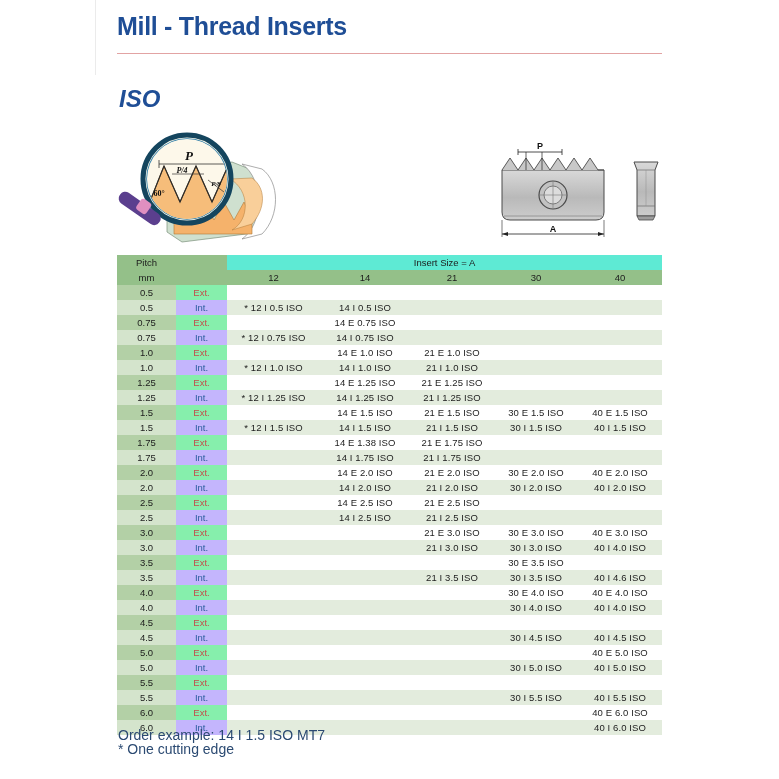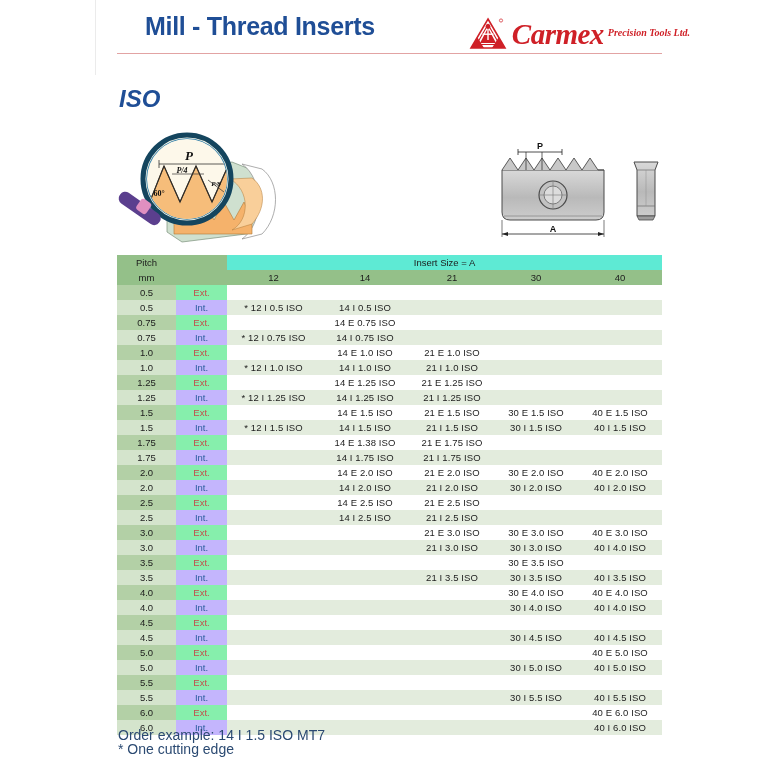--- a/index.html
+++ b/index.html
@@ -24,21 +24,21 @@
   .left-rule {
     position: absolute;
     left: 95px; top: 0px;
     width: 1px; height: 75px;
     background: #ebebeb;
   }
   
   .header {
     position: absolute;
     left: 117px; top: 12px;
-    width: 545px; height: 42px; margin-left: 28px;
+    width: 545px; height: 42px;
   }
   .header-title {
     position: absolute;
     left: 0; top: 0px;
     font-family: "Liberation Sans", sans-serif;
     font-size: 25px;
     font-weight: bold;
     color: #1f4e96;
     letter-spacing: -0.3px;
     white-space: nowrap;
@@ -182,35 +182,20 @@
 </head>
 <body>
 
 <div class="page">
 
   <div class="left-rule"></div>
 
   <div class="header">
     <div class="header-title">Mill - Thread Inserts</div>
 
-    <div class="logo-wrap">
-      <svg class="logo-mark" viewBox="0 0 40 34">
-        <polygon points="20,2 37,31 3,31" fill="none" stroke="#cf2027" stroke-width="1.6"></polygon>
-        <polygon points="20,7.5 31.5,27.5 8.5,27.5" fill="none" stroke="#cf2027" stroke-width="1.1"></polygon>
-        <polygon points="20,11 28,26 12,26" fill="#cf2027"></polygon>
-        <circle cx="20" cy="9.5" r="2.4" fill="#cf2027"></circle>
-        <rect x="19.3" y="12" width="1.4" height="11" fill="#ffffff"></rect>
-        <rect x="14.5" y="16.5" width="11" height="1.4" fill="#ffffff"></rect>
-        <polygon points="3,31 9.5,20.5 16,31" fill="#cf2027"></polygon>
-        <polygon points="24,31 30.5,20.5 37,31" fill="#cf2027"></polygon>
-        <circle cx="33" cy="3.5" r="1.6" fill="none" stroke="#cf2027" stroke-width="0.7"></circle>
-      </svg>
-      <div class="logo-word">Carmex</div>
-      <div class="logo-sub">Precision Tools Ltd.</div>
-    </div>
   </div>
   <div class="header-rule"></div>
 
   <div class="iso-title">ISO</div>
 
   <svg class="thread-illo" viewBox="0 0 170 122">
 
     <g>
       <polygon points="55,50 120,38 150,50 150,108 70,118 55,108" fill="#cfe0cf" stroke="#7a8f7a" stroke-width="0.7"></polygon>
       <path d="M130,40 C152,55 152,100 130,115 L150,110 C168,92 168,58 150,45 Z" fill="#ffffff" stroke="#8a8a8a" stroke-width="0.7"></path>
@@ -495,21 +480,21 @@
             <td class="data">30 E 3.5 ISO</td>
             <td class="data last empty"></td>
           </tr>
           <tr class="r-int">
             <td class="pitch">3.5</td>
             <td class="mode">Int.</td>
             <td class="data empty"></td>
             <td class="data empty"></td>
             <td class="data">21 I  3.5   ISO</td>
             <td class="data">30 I  3.5 ISO</td>
-            <td class="data last">40 I  3.5 ISO</td>
+            <td class="data last">40 I  4.6 ISO</td>
           </tr>
           <tr class="r-ext">
             <td class="pitch">4.0</td>
             <td class="mode">Ext.</td>
             <td class="data empty"></td>
             <td class="data empty"></td>
             <td class="data empty"></td>
             <td class="data">30 E 4.0 ISO</td>
             <td class="data last">40 E 4.0 ISO</td>
           </tr>

